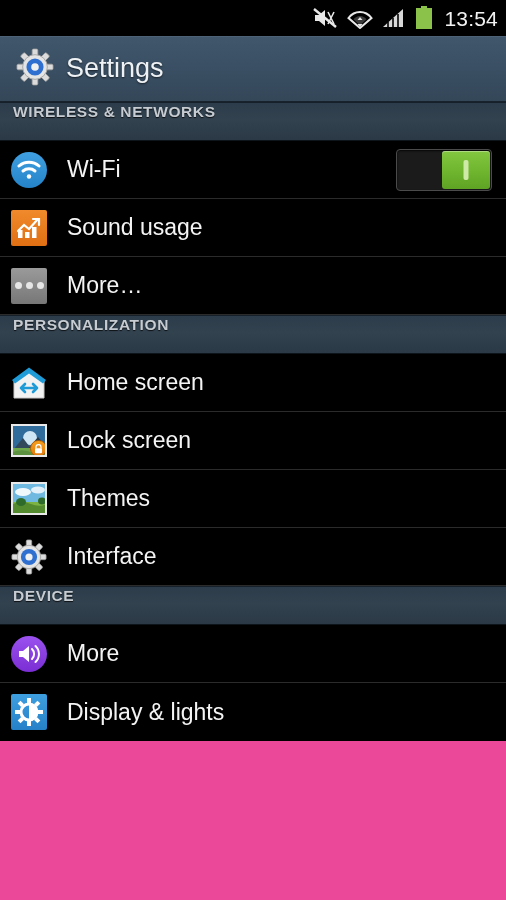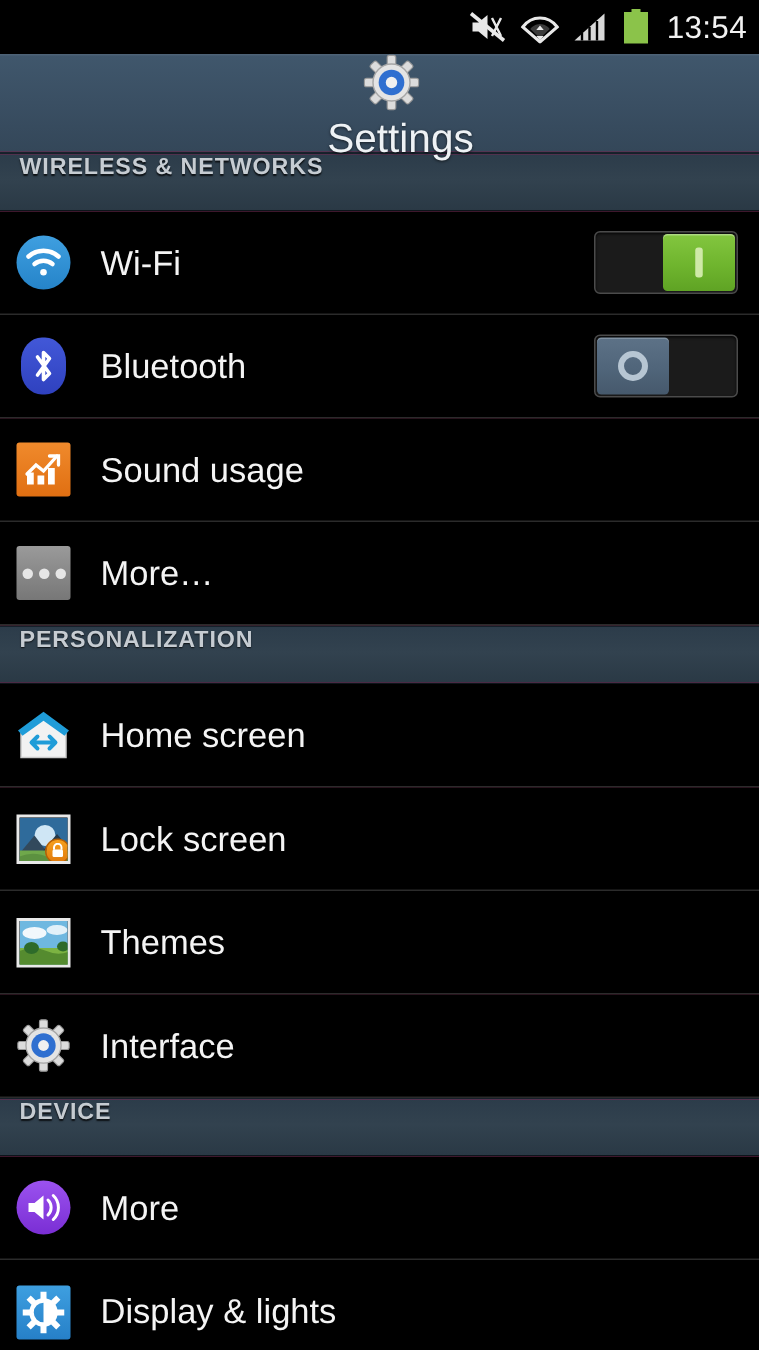--- a/index.html
+++ b/index.html
@@ -22,42 +22,41 @@
     font-family:"Liberation Sans", sans-serif; padding-left:2px; line-height:1;
   }
 
   
   .actionbar{
     height:66px;
     background:linear-gradient(180deg,#40576c 0%,#3a4f63 50%,#344759 100%);
     border-bottom:1px solid #18222c;
     display:flex; align-items:center; padding-left:16px;
     box-shadow:inset 0 1px 0 rgba(255,255,255,.07);
-    flex-direction:column;
   }
   .ab-title{
     color:#eef2f5; font-size:27px; margin-left:12px;
     text-shadow:0 1px 2px rgba(0,0,0,.6); line-height:1;
   }
 
   
   .list{ width:100%; }
   .section-header{
     height:39px; width:100%;
     background:linear-gradient(180deg,#2c3c4a 0%,#32424f 45%,#2a3945 100%);
     border-top:1px solid #16202a;
     border-bottom:1px solid #0d141a;
     display:flex; padding-left:13px;
   }
   .section-header span{
     color:#c6ccd2; font-size:15.5px; font-weight:bold; letter-spacing:.6px;
     text-shadow:0 1px 1px rgba(0,0,0,.75);
   }
   .row{
-    height:69px; width:100%; background:#000;
+    height:58px; width:100%; background:#000;
     display:flex; align-items:center; padding:0 14px 0 9px;
     border-bottom:1px solid #2b2b2b; position:relative;
   }
   .row:last-child{ border-bottom:none; }
   .row-icon{ width:40px; height:40px; flex:0 0 40px; display:flex; align-items:center; justify-content:center; }
   .row-label{
     color:#f4f4f4; font-size:23px; margin-left:18px; flex:1;
     white-space:nowrap; overflow:hidden;
   }
 
@@ -187,35 +186,20 @@
         </span>
       </span>
       <span class="row-label">Wi-Fi</span>
       <span class="switch on">
         <span class="thumb">
             <i class="mark-i"></i>
           </span>
       </span>
     </div>
 
-    <div class="row">
-      <span class="row-icon">
-        <span class="ico-bt" style="background:linear-gradient(180deg,#4258d8,#2f41bf);">
-          <svg width="18" height="26" viewBox="0 0 18 26">
-            <path d="M5 7 L13 18 L9 22 V4 L13 8 L5 19" stroke="#fff" stroke-width="2.4" fill="none" stroke-linejoin="round" stroke-linecap="round"></path>
-          </svg>
-        </span>
-      </span>
-      <span class="row-label">Bluetooth</span>
-      <span class="switch off">
-        <span class="thumb">
-            <i class="mark-o"></i>
-          </span>
-      </span>
-    </div>
 
     <div class="row">
       <span class="row-icon">
         <span class="ico-square" style="background:linear-gradient(180deg,#f08a2c,#e06f12);border-radius:2px;">
           <svg width="28" height="26" viewBox="0 0 28 26">
             <path d="M3 16 L9 10 L14 14 L23 4" stroke="#fff" stroke-width="2.2" fill="none" stroke-linecap="round"></path>
             <path d="M18 4 H24 V10" stroke="#fff" stroke-width="2.2" fill="none" stroke-linecap="round"></path>
             <rect x="3" y="15" width="4.5" height="8" fill="#fff"></rect>
             <rect x="10" y="17" width="4.5" height="6" fill="#fff"></rect>
             <rect x="17" y="12" width="4.5" height="11" fill="#fff"></rect>

